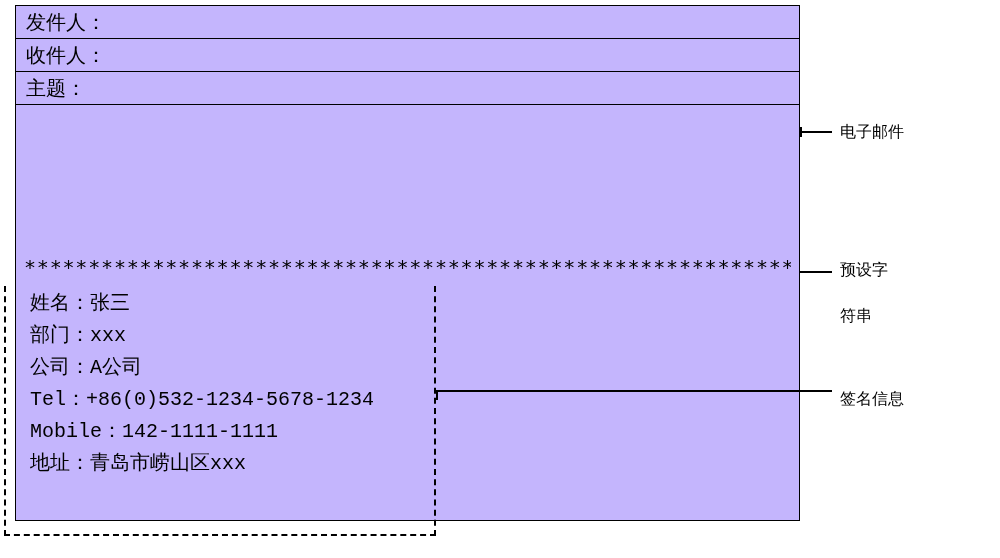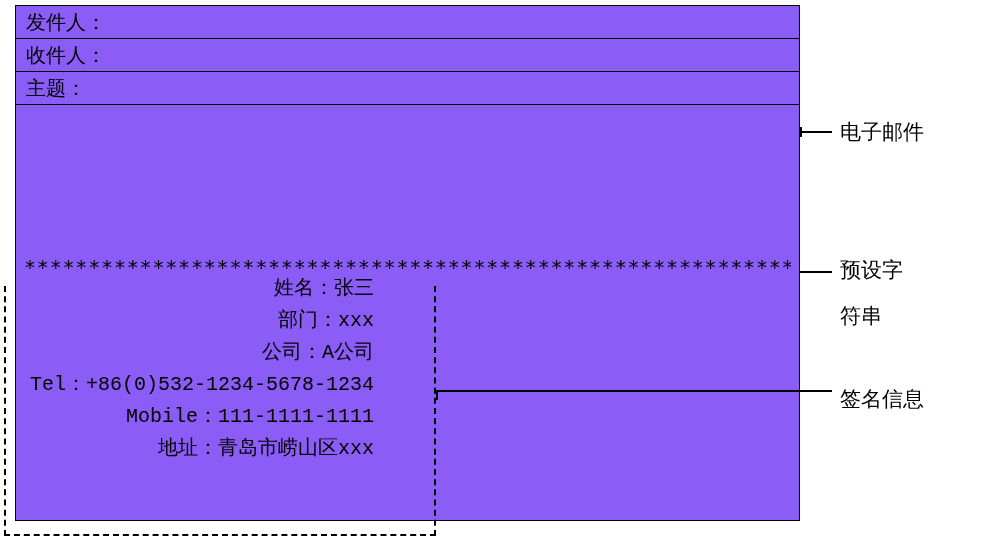--- a/index.html
+++ b/index.html
@@ -11,21 +11,21 @@
     width: 1000px;
     height: 558px;
     position: relative;
   }
   .email-box {
     position: absolute;
     left: 15px;
     top: 5px;
     width: 785px;
     border: 1.5px solid #000;
-    background: #8b5cf6;
+    background: #c4b5fd;
   }
   .row {
     height: 33px;
     line-height: 33px;
     padding: 0 10px;
     border-bottom: 1.5px solid #000;
     white-space: nowrap;
   }
   .body-area {
     height: 415px;
@@ -38,25 +38,24 @@
     top: 150px;
     font-family: monospace, "Courier New", serif;
     font-size: 20px;
     letter-spacing: 0.8px;
     white-space: nowrap;
     overflow: hidden;
   }
   .sig {
     position: absolute;
     left: 14px;
-    top: 168px;
+    top: 183px;
     font-family: "Courier New", "SimSun", monospace;
     line-height: 32px;
     font-size: 20px;
-    text-align: right;
   }
   
   .dashed-box {
     position: absolute;
     left: 4px;
     top: 286px;
     width: 432px;
     height: 250px;
     border: 2px dashed #000;
     border-top: none;
@@ -76,39 +75,39 @@
   }
   .vbar {
     position: absolute;
     width: 2px;
     background: #000;
   }
   .label {
     position: absolute;
     white-space: nowrap;
     font-family: "SimSun", serif;
-    font-size: 21px;
+    font-size: 16px;
     line-height: 26px;
   }
 </style>
 </head>
 <body>
 
 <div class="email-box">
   <div class="row"><span>发件人：</span></div>
   <div class="row"><span>收件人：</span></div>
   <div class="row"><span>主题：</span></div>
   <div class="body-area">
     <div class="presets">*************************************************************</div>
     <div class="sig">
       <div><span>姓名：</span><span>张三</span></div>
       <div><span>部门：</span><span>xxx</span></div>
       <div><span>公司：</span><span>A公司</span></div>
       <div><span>Tel：</span><span>+86(0)532-1234-5678-1234</span></div>
-      <div><span>Mobile：</span><span>111-1111-1111</span></div>
+      <div><span>Mobile：</span><span>142-1111-1111</span></div>
       <div><span>地址：</span><span>青岛市崂山区xxx</span></div>
     </div>
   </div>
 </div>
 
 <div class="dashed-box"></div>
 
 <div class="short" style="left:800px; top:127px;"></div>
 <div class="conn" style="left:800px; top:131px; width:32px;"></div>
 <div class="label" style="left:840px; top:119px;">电子邮件</div>

